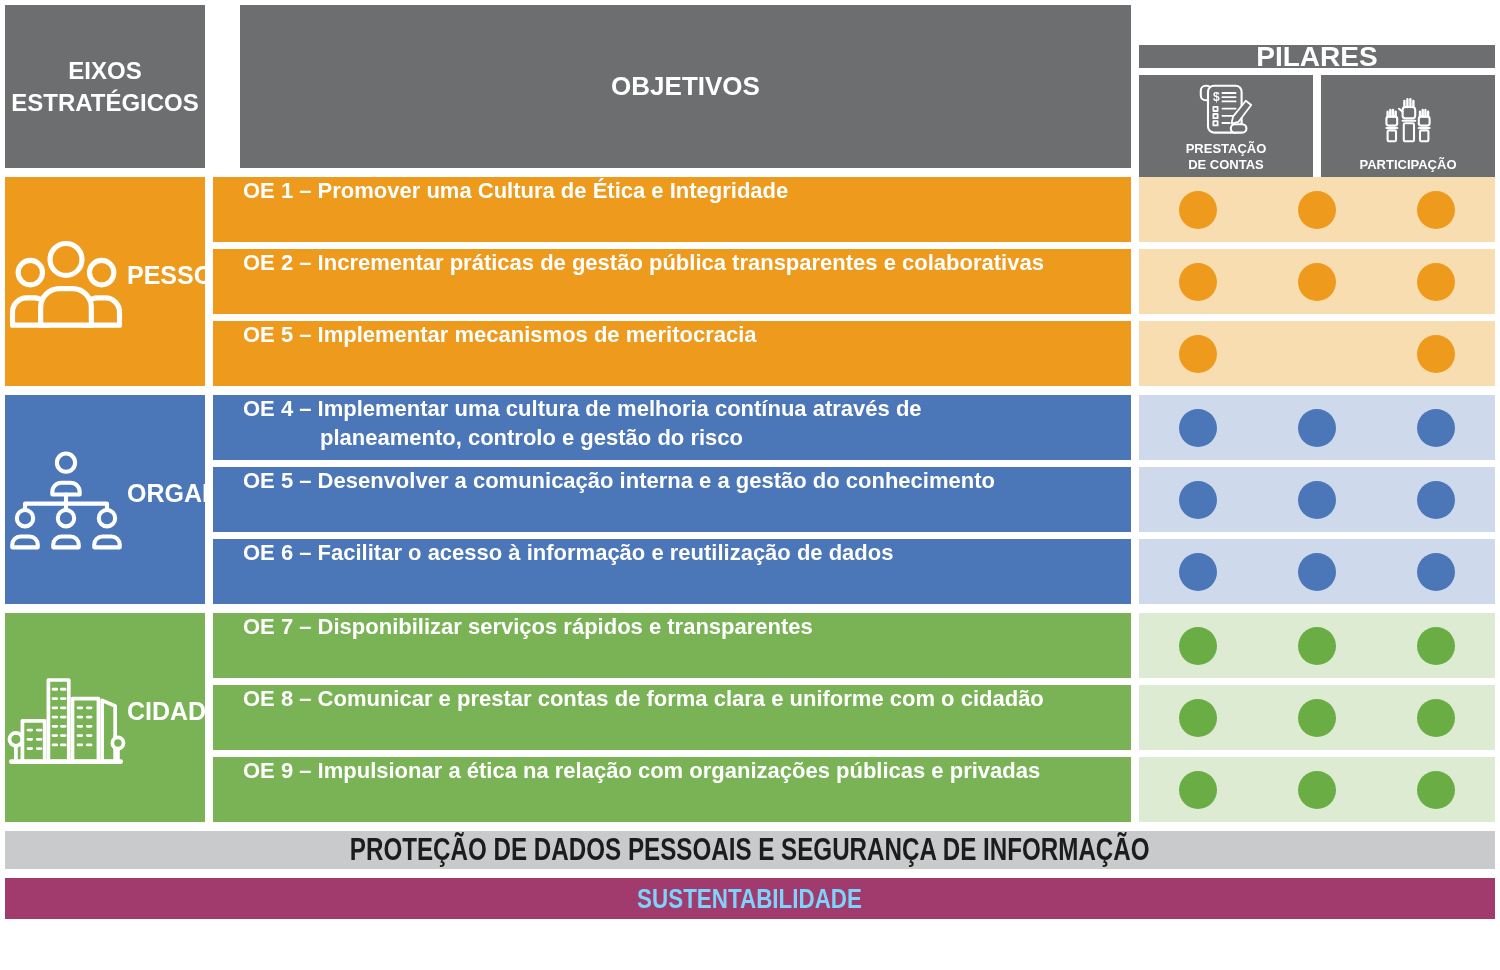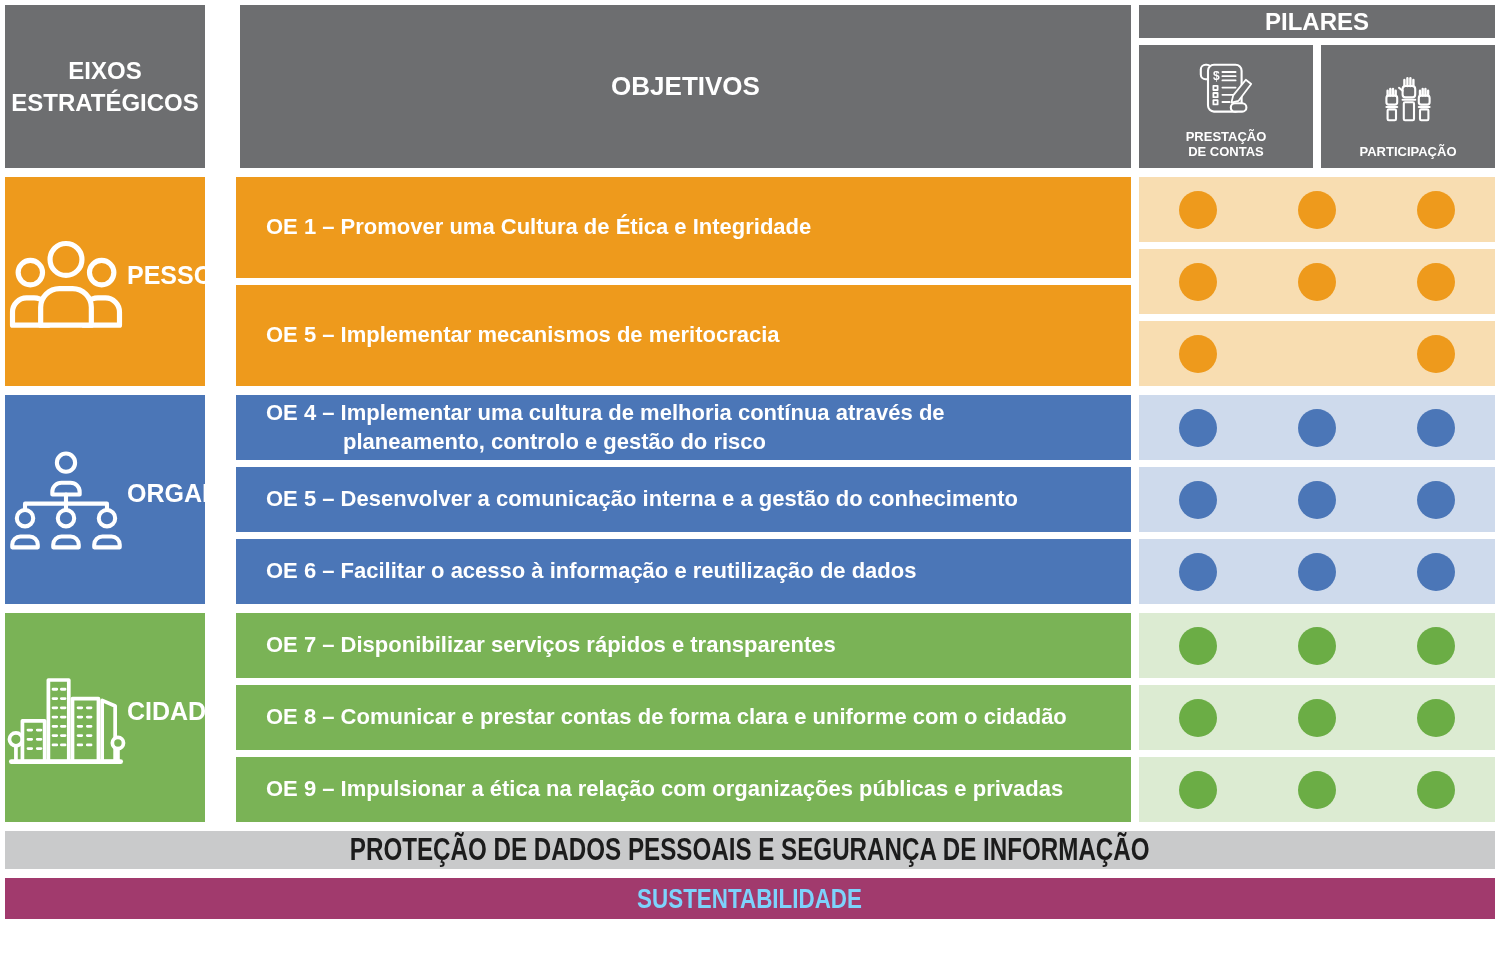--- a/index.html
+++ b/index.html
@@ -20,21 +20,21 @@
   .hdr {
     background:var(--header-gray,#6D6E70);
     color:#fff;
     display:flex; align-items:center; justify-content:center;
     text-align:center;
   }
   .hdr-axes { font-size:24px; line-height:1.3; padding:0 14px; }
   .hdr-obj  { font-size:26px;margin-left:27px; }
 
   .pillars-wrap { display:flex; flex-direction:column; gap:7px; }
-  .pillars-title { height:33px; font-size:24px; flex:none; }
+  .pillars-title { height:23px; font-size:28px; flex:none;margin-top:40px; }
   .pillar-boxes { flex:1; display:flex; gap:8px; }
   .pillar-box {
     flex:1; background:var(--header-gray,#6D6E70);
     display:flex; flex-direction:column; align-items:center;
     padding:6px 2px 8px;
   }
   .pillar-icon { flex:1; display:flex; align-items:center; justify-content:center; }
   .pillar-icon svg { width:62px; height:60px; }
   .pillar-label { color:#fff; font-size:13px; line-height:1.2; text-align:center; }
 
@@ -47,21 +47,21 @@
   .axis-box {
     background:var(--c);
     display:flex; flex-direction:row; align-items:center;
   }
   .axis-icon { flex:1; display:flex; align-items:center; justify-content:center; }
   .axis-icon svg { width:122px; height:102px; }
   .axis-label { color:#fff; font-size:25px; margin-bottom:13px; }
 
   
   .obj-col { display:flex; flex-direction:column; gap:7px; }
-  .obj-row { flex:1; background:var(--c); display:flex; align-items:center;margin-left:23px; }
+  .obj-row { flex:1; background:var(--c); display:flex; align-items:flex-start; }
   .obj-text {
     color:#fff; font-size:22px; line-height:1.3;
     padding:0 12px 0 107px; text-indent:-77px;
     white-space:pre-line;
   }
 
   
   .dots-col { display:flex; flex-direction:column; gap:7px; }
   .dots-row {
     flex:1; background:var(--tint);
@@ -153,20 +153,23 @@
       </svg>
     </div>
     <div class="axis-label">PESSOAS</div>
   </div>
 
   <div class="obj-col g0">
     <div class="obj-row">
         <div class="obj-text">OE 1 – Promover uma Cultura de Ética e Integridade</div>
       </div>
     <div class="obj-row">
+        <div class="obj-text">OE 2 – Incrementar práticas de gestão pública transparentes e colaborativas</div>
+      </div>
+    <div class="obj-row">
         <div class="obj-text">OE 5 – Implementar mecanismos de meritocracia</div>
       </div>
   </div>
 
   <div class="dots-col g0">
     <div class="dots-row">
       <span class="dot" data-on="true"></span>
       <span class="dot" data-on="true"></span>
       <span class="dot" data-on="true"></span>
     </div>

